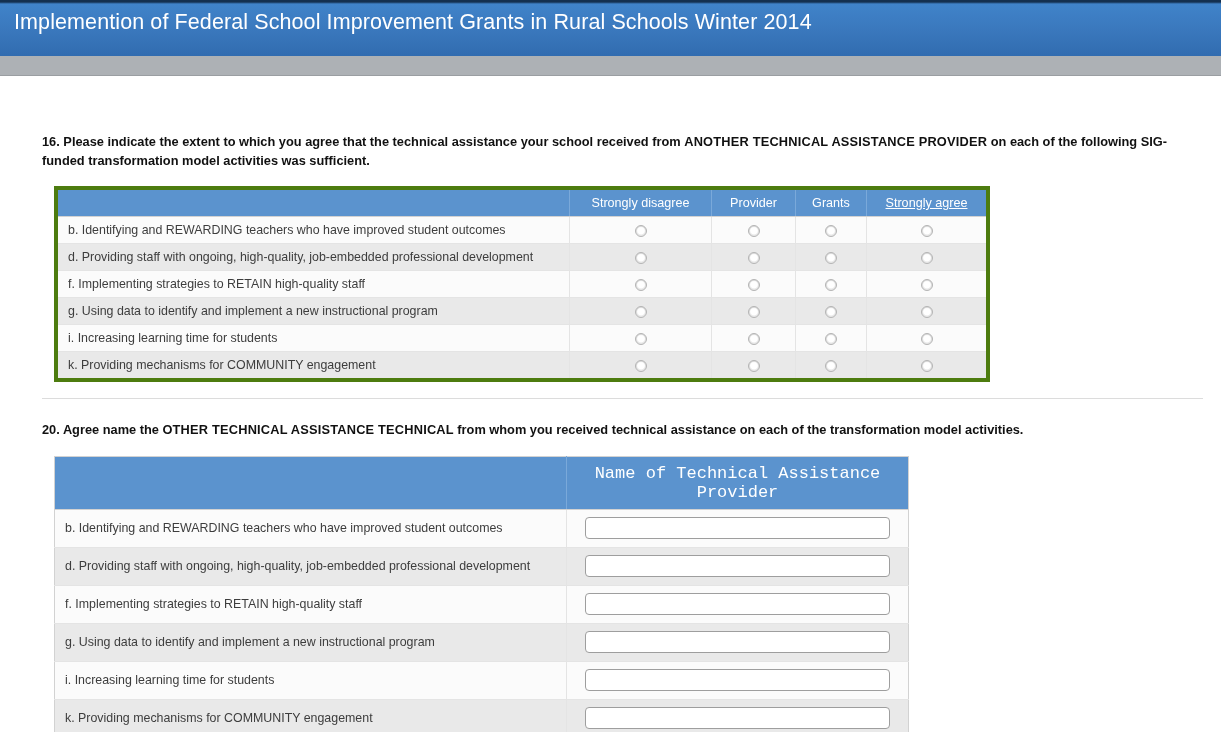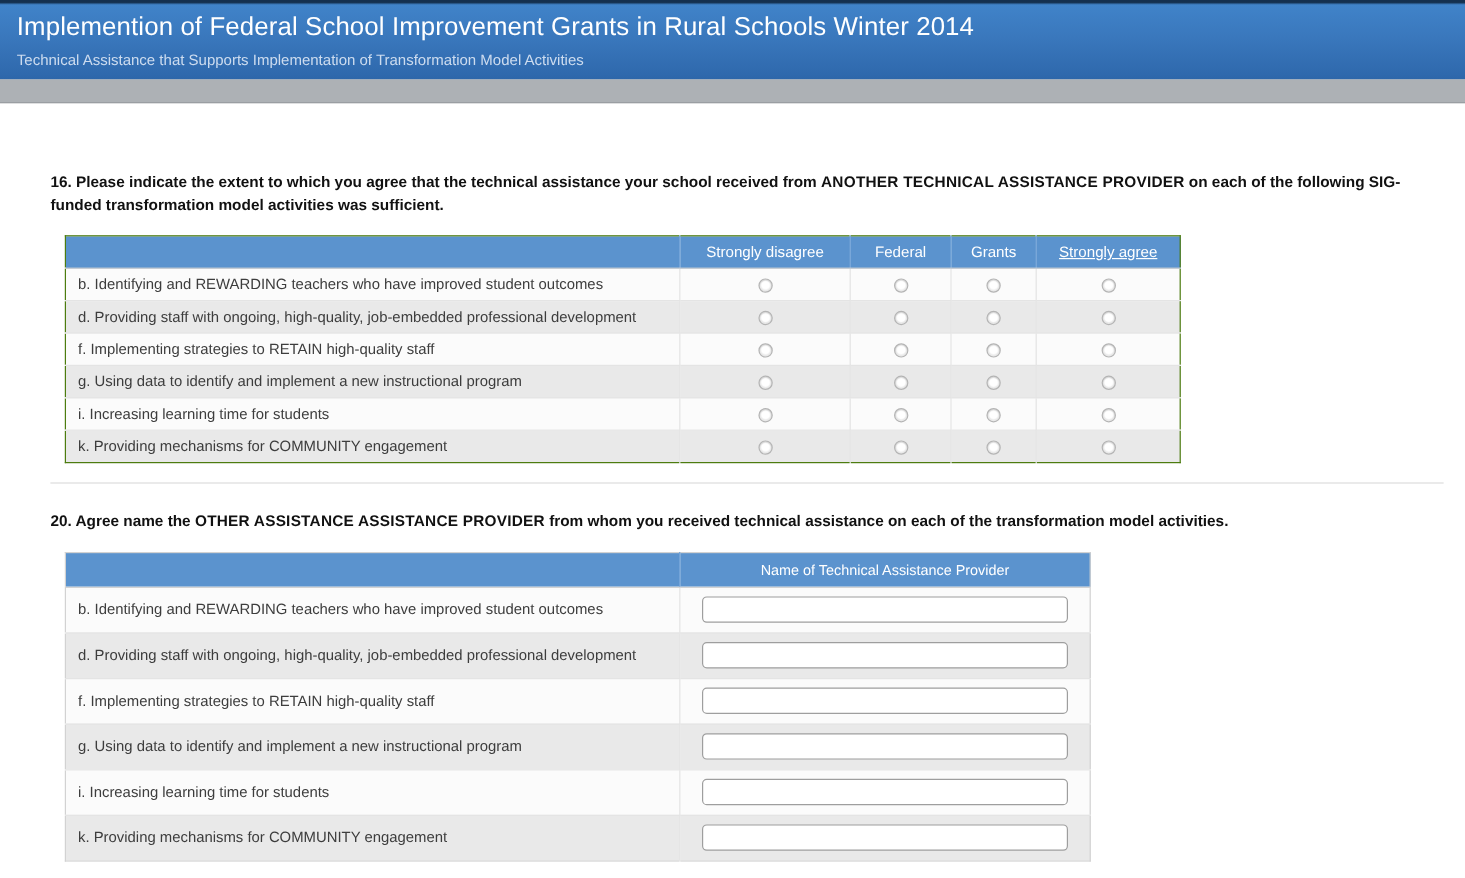--- a/index.html
+++ b/index.html
@@ -12,21 +12,21 @@
     height: 732px;
     background: #ffffff;
     font-family: "Liberation Sans", sans-serif;
     overflow: hidden;
     color: #333;
   }
 
   
   .site-header {
     position: relative;
-    height: 66px;
+    height: 56px;
     background: linear-gradient(to bottom,
                 #14304f 0px,
                 #14304f 2px,
                 #4083c9 4px,
                 #3a78bd 30px,
                 #2f69ad 62px,
                 #285f9f 76px,
                 #14304f 78px);
     box-sizing: border-box;
     padding: 8px 0 0 14px;
@@ -76,21 +76,21 @@
   .q16 { padding-top: 57px; }
   .q17 { padding-top: 22px; }
 
   
   .matrix {
     border-collapse: collapse;
     margin-top: 16px;
     margin-left: 12px;
     table-layout: fixed;
     background: #fff;
-    border: 1px solid #4d7c0f;
+    border: 4px solid #4d7c0f;
   }
   .matrix th {
     background: #5b93ce;
     color: #ffffff;
     font-weight: normal;
     font-size: 12.6px;
     padding: 6px 8px;
     border-right: 1px solid #7aa9da;
     border-bottom: 1px solid #d2d2d2;
     text-align: center;
@@ -148,25 +148,26 @@
     border-collapse: collapse;
     margin-top: 16px;
     margin-left: 12px;
     table-layout: fixed;
     border: 1px solid #d2d2d2;
   }
   .textmatrix th {
     background: #5b93ce;
     color: #ffffff;
     font-weight: normal;
-    font-size: 12px;
+    font-size: 17px;
     padding: 7px 8px;
     text-align: center;
     border-bottom: 1px solid #d2d2d2;
     border-right: 1px solid #7aa9da;
+    font-family: Liberation Mono, monospace;
   }
   .textmatrix th.corner { width: 495px; }
   .textmatrix th:last-child { border-right: none; }
   .textmatrix td {
     font-size: 12.4px;
     color: #3d3d3d;
     border-right: 1px solid #e4e4e4;
     border-bottom: 1px solid #e4e4e4;
     padding: 0 8px;
     height: 37px;
@@ -198,38 +199,37 @@
     height: 1px;
     background: #dcdcdc;
     margin: 16px 18px 0 42px;
   }
 </style>
 </head>
 <body>
 
 <div class="site-header">
   <div class="header-title">Implemention of Federal School Improvement Grants in Rural Schools Winter 2014</div>
-  <div class="header-subtitle">Technical Assistance that Supports Implementation of Transformation Model Activities</div>
 </div>
 <div class="header-bar"></div>
 
 <div class="page-body">
 
   <div class="question-block q16">
     <div class="question-inner">
       <div class="q-text">
         <span class="plain">16.</span><span class="plain"> Please indicate the extent to which you agree that the technical assistance your school received from </span><span class="emph">ANOTHER TECHNICAL ASSISTANCE PROVIDER</span><span class="plain"> on each of the following SIG-funded transformation model activities was sufficient.</span>
       </div>
 
       <table class="matrix">
         <thead>
           <tr>
             <th class="corner"></th>
             <th class="col-sd">Strongly disagree</th>
-            <th class="col-d">Federal</th>
+            <th class="col-d">Provider</th>
             <th class="col-a">Grants</th>
             <th class="col-sa">Strongly agree</th>
           </tr>
         </thead>
         <tbody>
           <tr class="odd">
             <td class="label">b. Identifying and REWARDING teachers who have improved student outcomes</td>
             <td class="opt"><span class="radio"></span></td>
             <td class="opt"><span class="radio"></span></td>
             <td class="opt"><span class="radio"></span></td>
@@ -273,21 +273,21 @@
         </tbody>
       </table>
     </div>
   </div>
 
   <div class="sep"></div>
 
   <div class="question-block q17">
     <div class="question-inner">
       <div class="q-text">
-        <span class="plain">20.</span><span class="plain"> Agree name the </span><span class="emph">OTHER ASSISTANCE ASSISTANCE PROVIDER</span><span class="plain"> from whom you received technical assistance on each of the transformation model activities.</span>
+        <span class="plain">20.</span><span class="plain"> Agree name the </span><span class="emph">OTHER TECHNICAL ASSISTANCE TECHNICAL</span><span class="plain"> from whom you received technical assistance on each of the transformation model activities.</span>
       </div>
 
       <table class="textmatrix">
         <thead>
           <tr>
             <th class="corner"></th>
             <th>Name of Technical Assistance Provider</th>
           </tr>
         </thead>
         <tbody>

